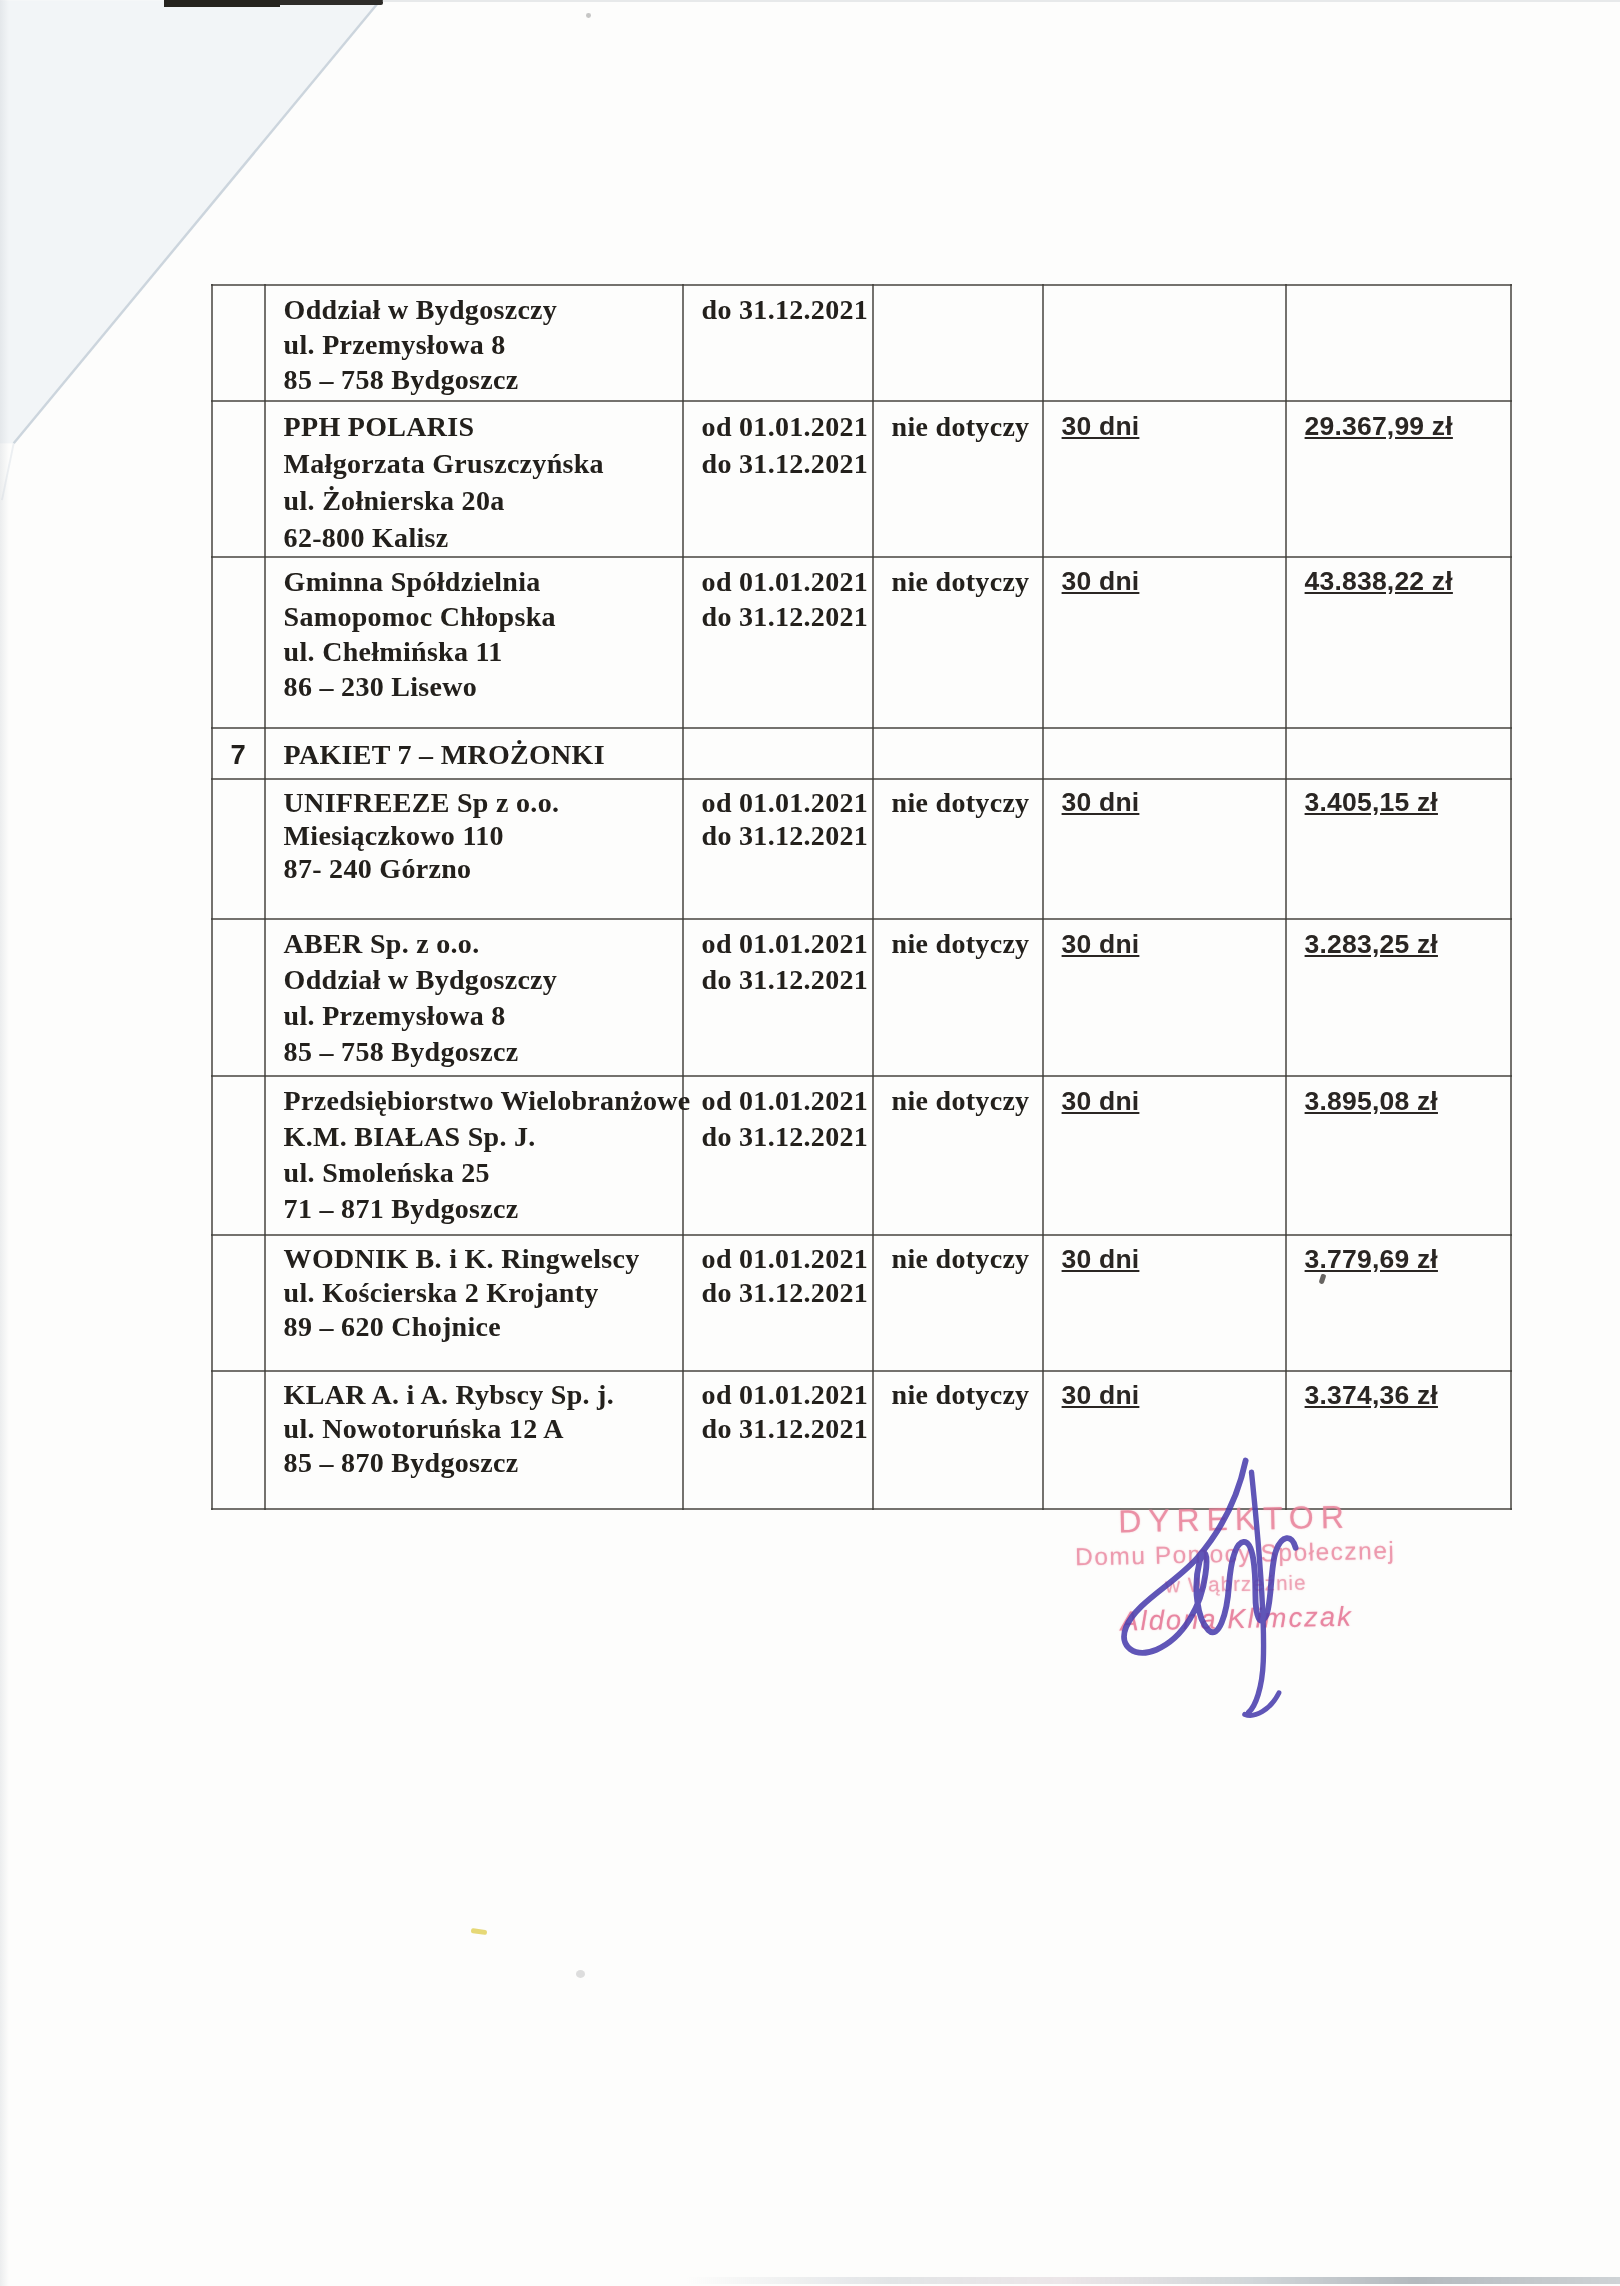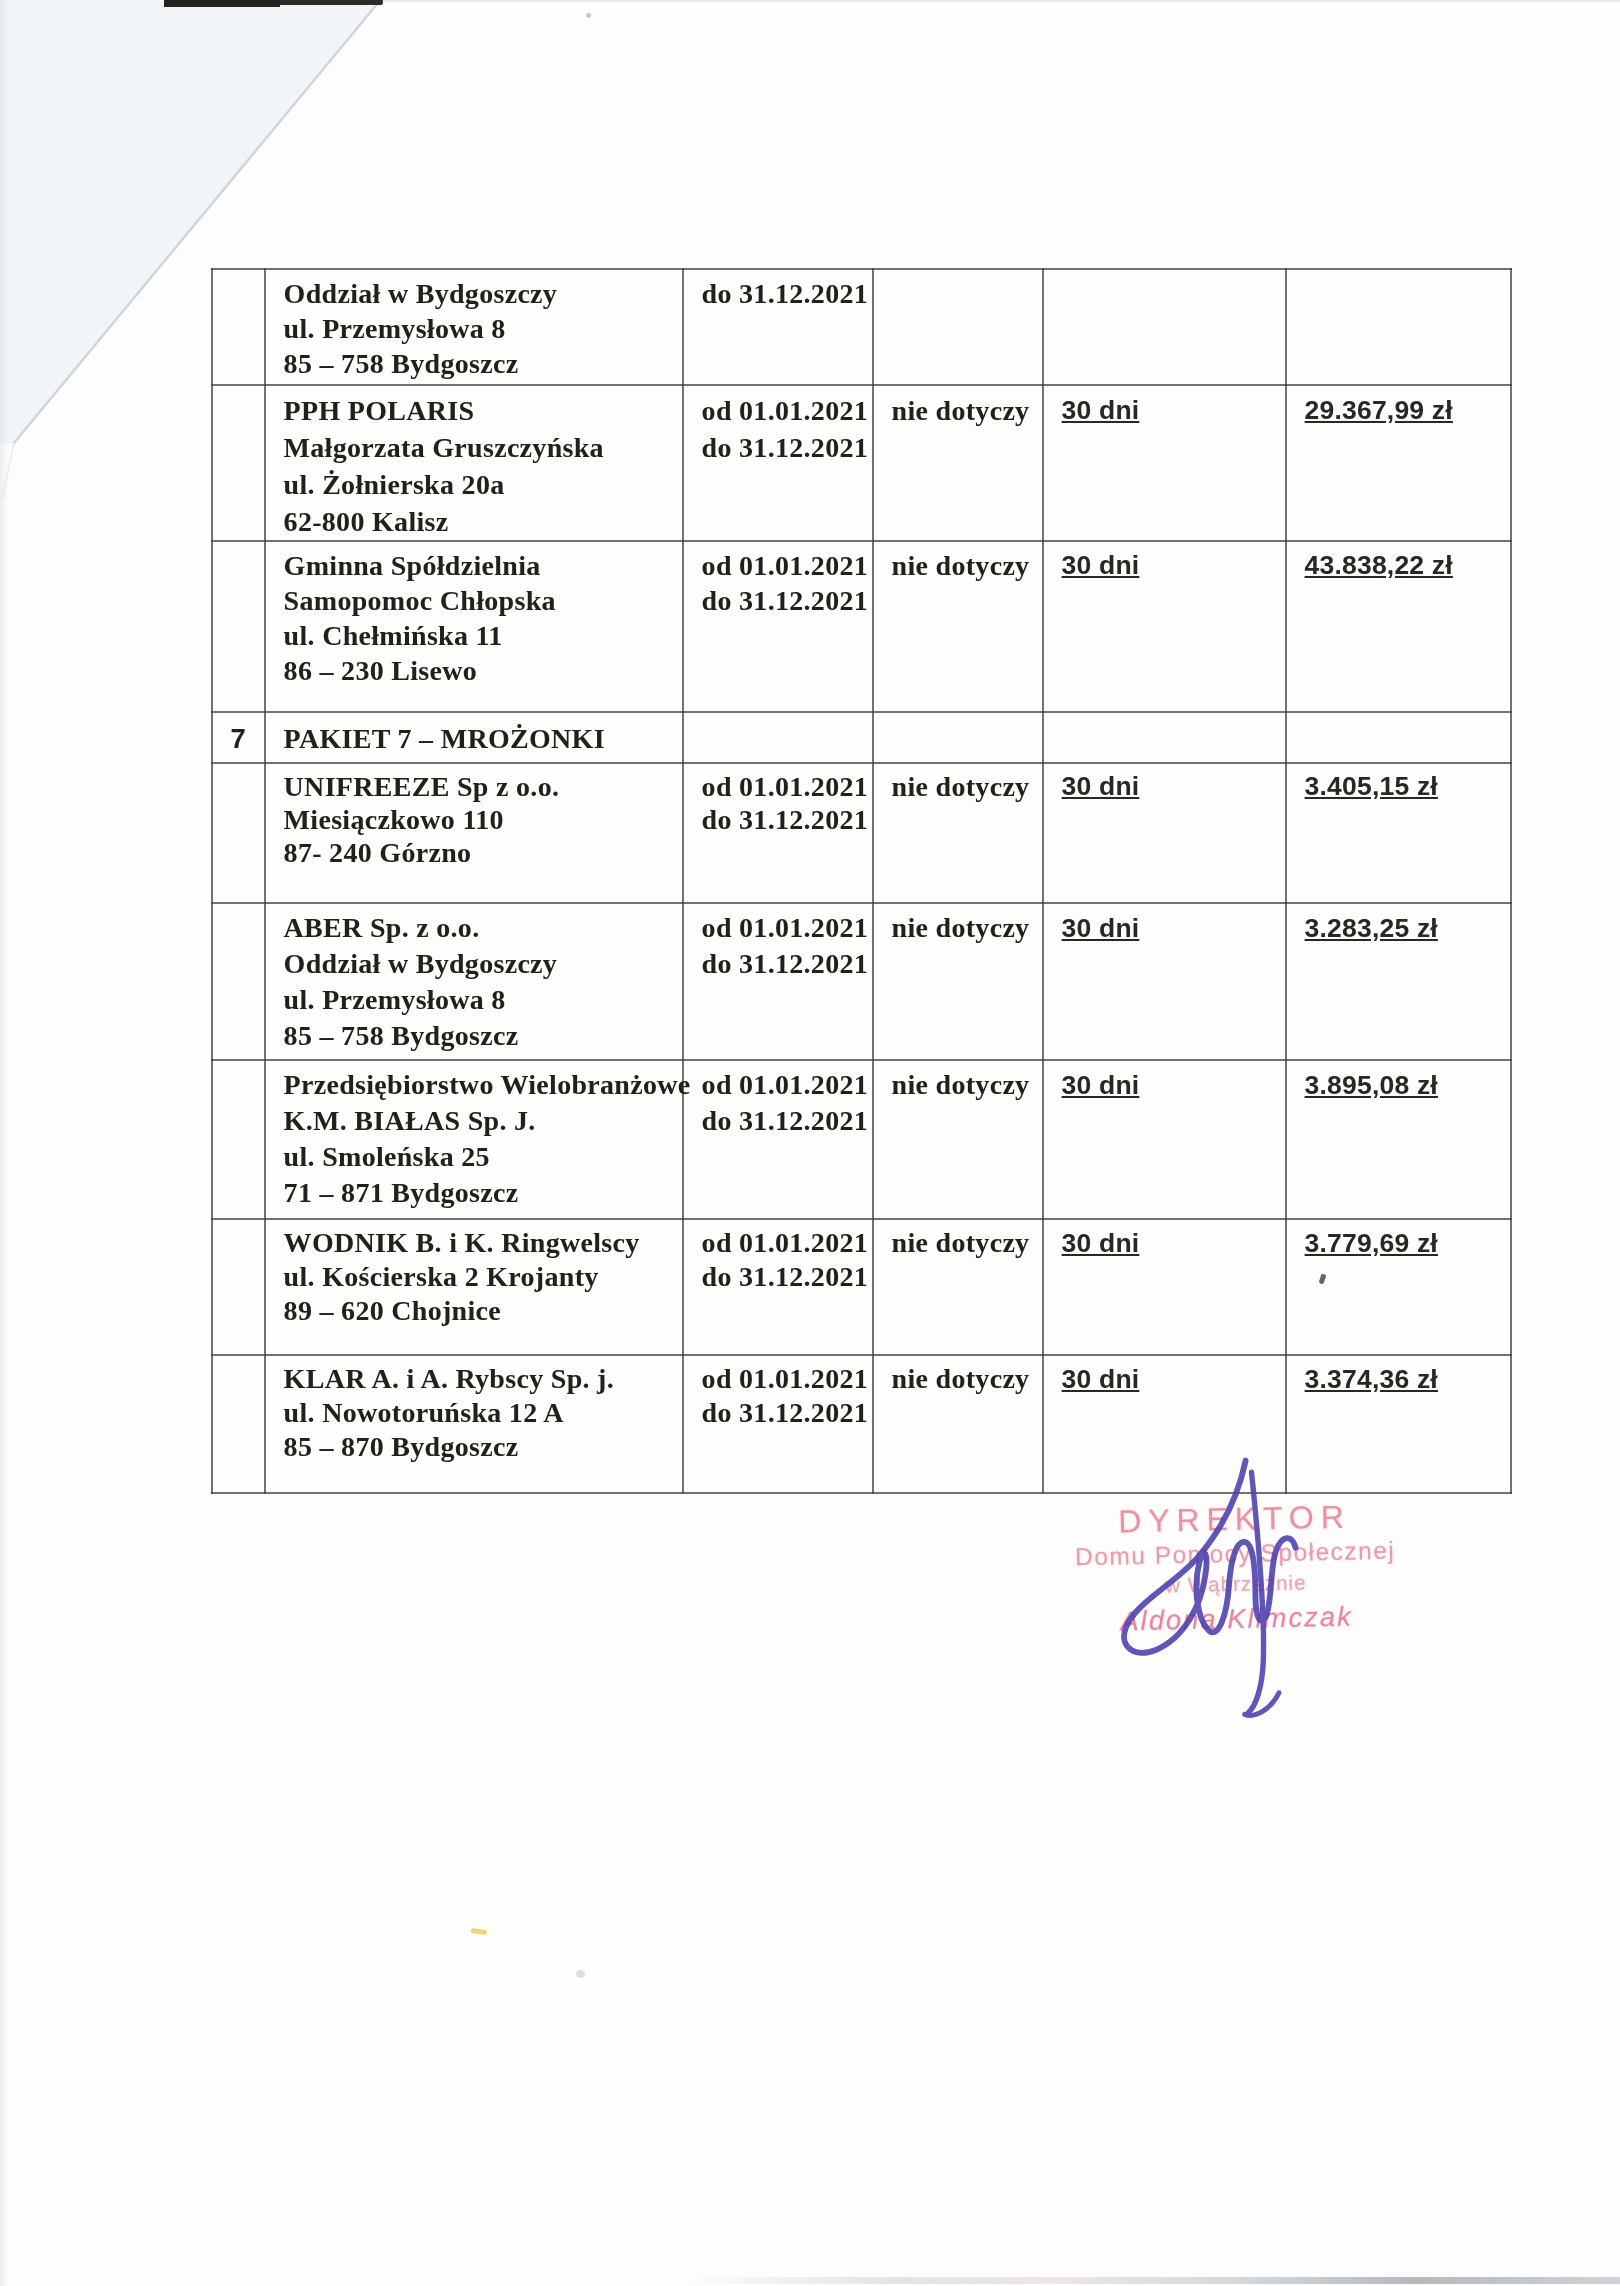--- a/index.html
+++ b/index.html
@@ -20,21 +20,21 @@
   .bottomstreak{position:absolute;left:686px;top:2277px;width:934px;height:6.9px;z-index:2;
     background:linear-gradient(90deg,rgba(190,196,200,0) 0%,rgba(186,192,198,.40) 22%,rgba(204,186,196,.35) 40%,rgba(168,178,184,.50) 60%,rgba(120,130,138,.55) 78%,rgba(150,160,168,.45) 100%);
     filter:blur(0.5px);}
   .speck-a{position:absolute;left:586px;top:12.7px;width:4.9px;height:4.9px;border-radius:50%;background:rgba(130,130,130,.45);z-index:2;}
   .speck-b{position:absolute;left:576px;top:1970px;width:8.8px;height:7.8px;border-radius:50%;background:rgba(150,150,150,.30);z-index:2;}
   .speck-yellow{position:absolute;left:471px;top:1929px;width:15.7px;height:4.9px;background:rgba(222,203,74,.75);transform:rotate(8deg);border-radius:2px;z-index:2;}
   .speck-comma{position:absolute;left:1320px;top:1274px;width:4.9px;height:9.8px;background:rgba(60,56,52,.78);transform:rotate(18deg);border-radius:2px 2px 2.9px 2.9px;z-index:2;}
 
   
   table.doc{
-    position:absolute;left:211px;top:268px;width:1299px;z-index:3;
+    position:absolute;left:211px;top:284px;width:1299px;z-index:3;
     border-collapse:collapse;table-layout:fixed;
   }
   table.doc td{
     border:2px solid rgba(62,60,56,.72);
     vertical-align:top;
     padding:5.9px 0 0 17.6px;
     box-sizing:border-box;
     overflow:visible;
     white-space:nowrap;
   }

